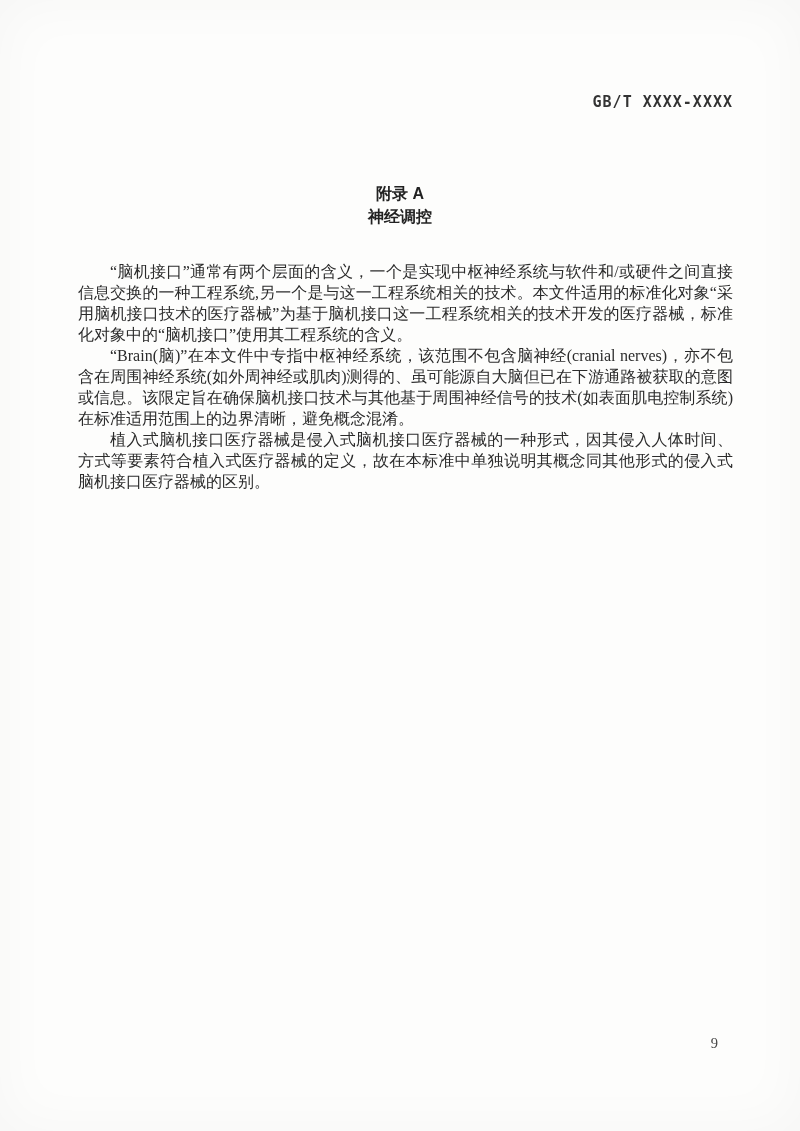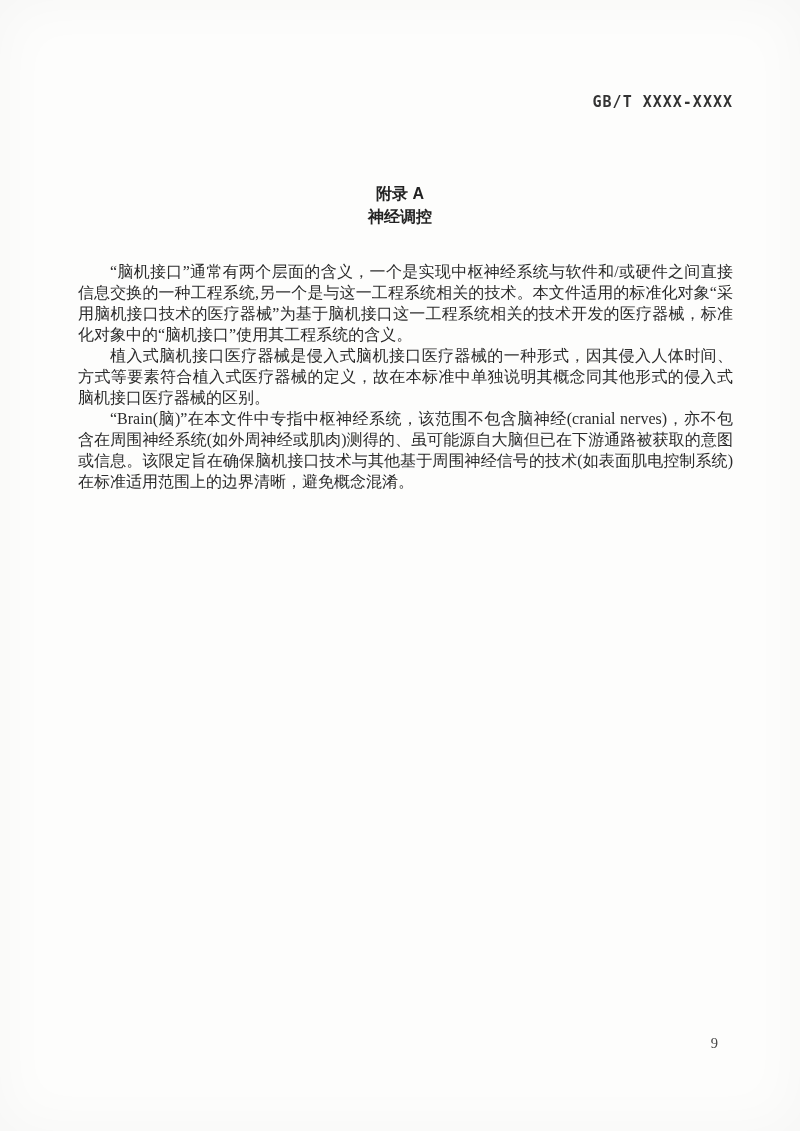--- a/index.html
+++ b/index.html
@@ -76,19 +76,19 @@
 
   <div class="std-number">GB/T XXXX-XXXX</div>
 
   <div class="title-block">
     <div>附录 A</div>
     <div>神经调控</div>
   </div>
 
   <div class="body-text">
     <p>“脑机接口”通常有两个层面的含义，一个是实现中枢神经系统与软件和/或硬件之间直接信息交换的一种工程系统,另一个是与这一工程系统相关的技术。本文件适用的标准化对象“采用脑机接口技术的医疗器械”为基于脑机接口这一工程系统相关的技术开发的医疗器械，标准化对象中的“脑机接口”使用其工程系统的含义。</p>
+    <p>“Brain(脑)”在本文件中专指中枢神经系统，该范围不包含脑神经(cranial nerves)，亦不包含在周围神经系统(如外周神经或肌肉)测得的、虽可能源自大脑但已在下游通路被获取的意图或信息。该限定旨在确保脑机接口技术与其他基于周围神经信号的技术(如表面肌电控制系统)在标准适用范围上的边界清晰，避免概念混淆。</p>
     <p>植入式脑机接口医疗器械是侵入式脑机接口医疗器械的一种形式，因其侵入人体时间、方式等要素符合植入式医疗器械的定义，故在本标准中单独说明其概念同其他形式的侵入式脑机接口医疗器械的区别。</p>
-    <p>“Brain(脑)”在本文件中专指中枢神经系统，该范围不包含脑神经(cranial nerves)，亦不包含在周围神经系统(如外周神经或肌肉)测得的、虽可能源自大脑但已在下游通路被获取的意图或信息。该限定旨在确保脑机接口技术与其他基于周围神经信号的技术(如表面肌电控制系统)在标准适用范围上的边界清晰，避免概念混淆。</p>
   </div>
 
   <div class="page-number">9</div>
 
 </div>
 
 </body></html>

